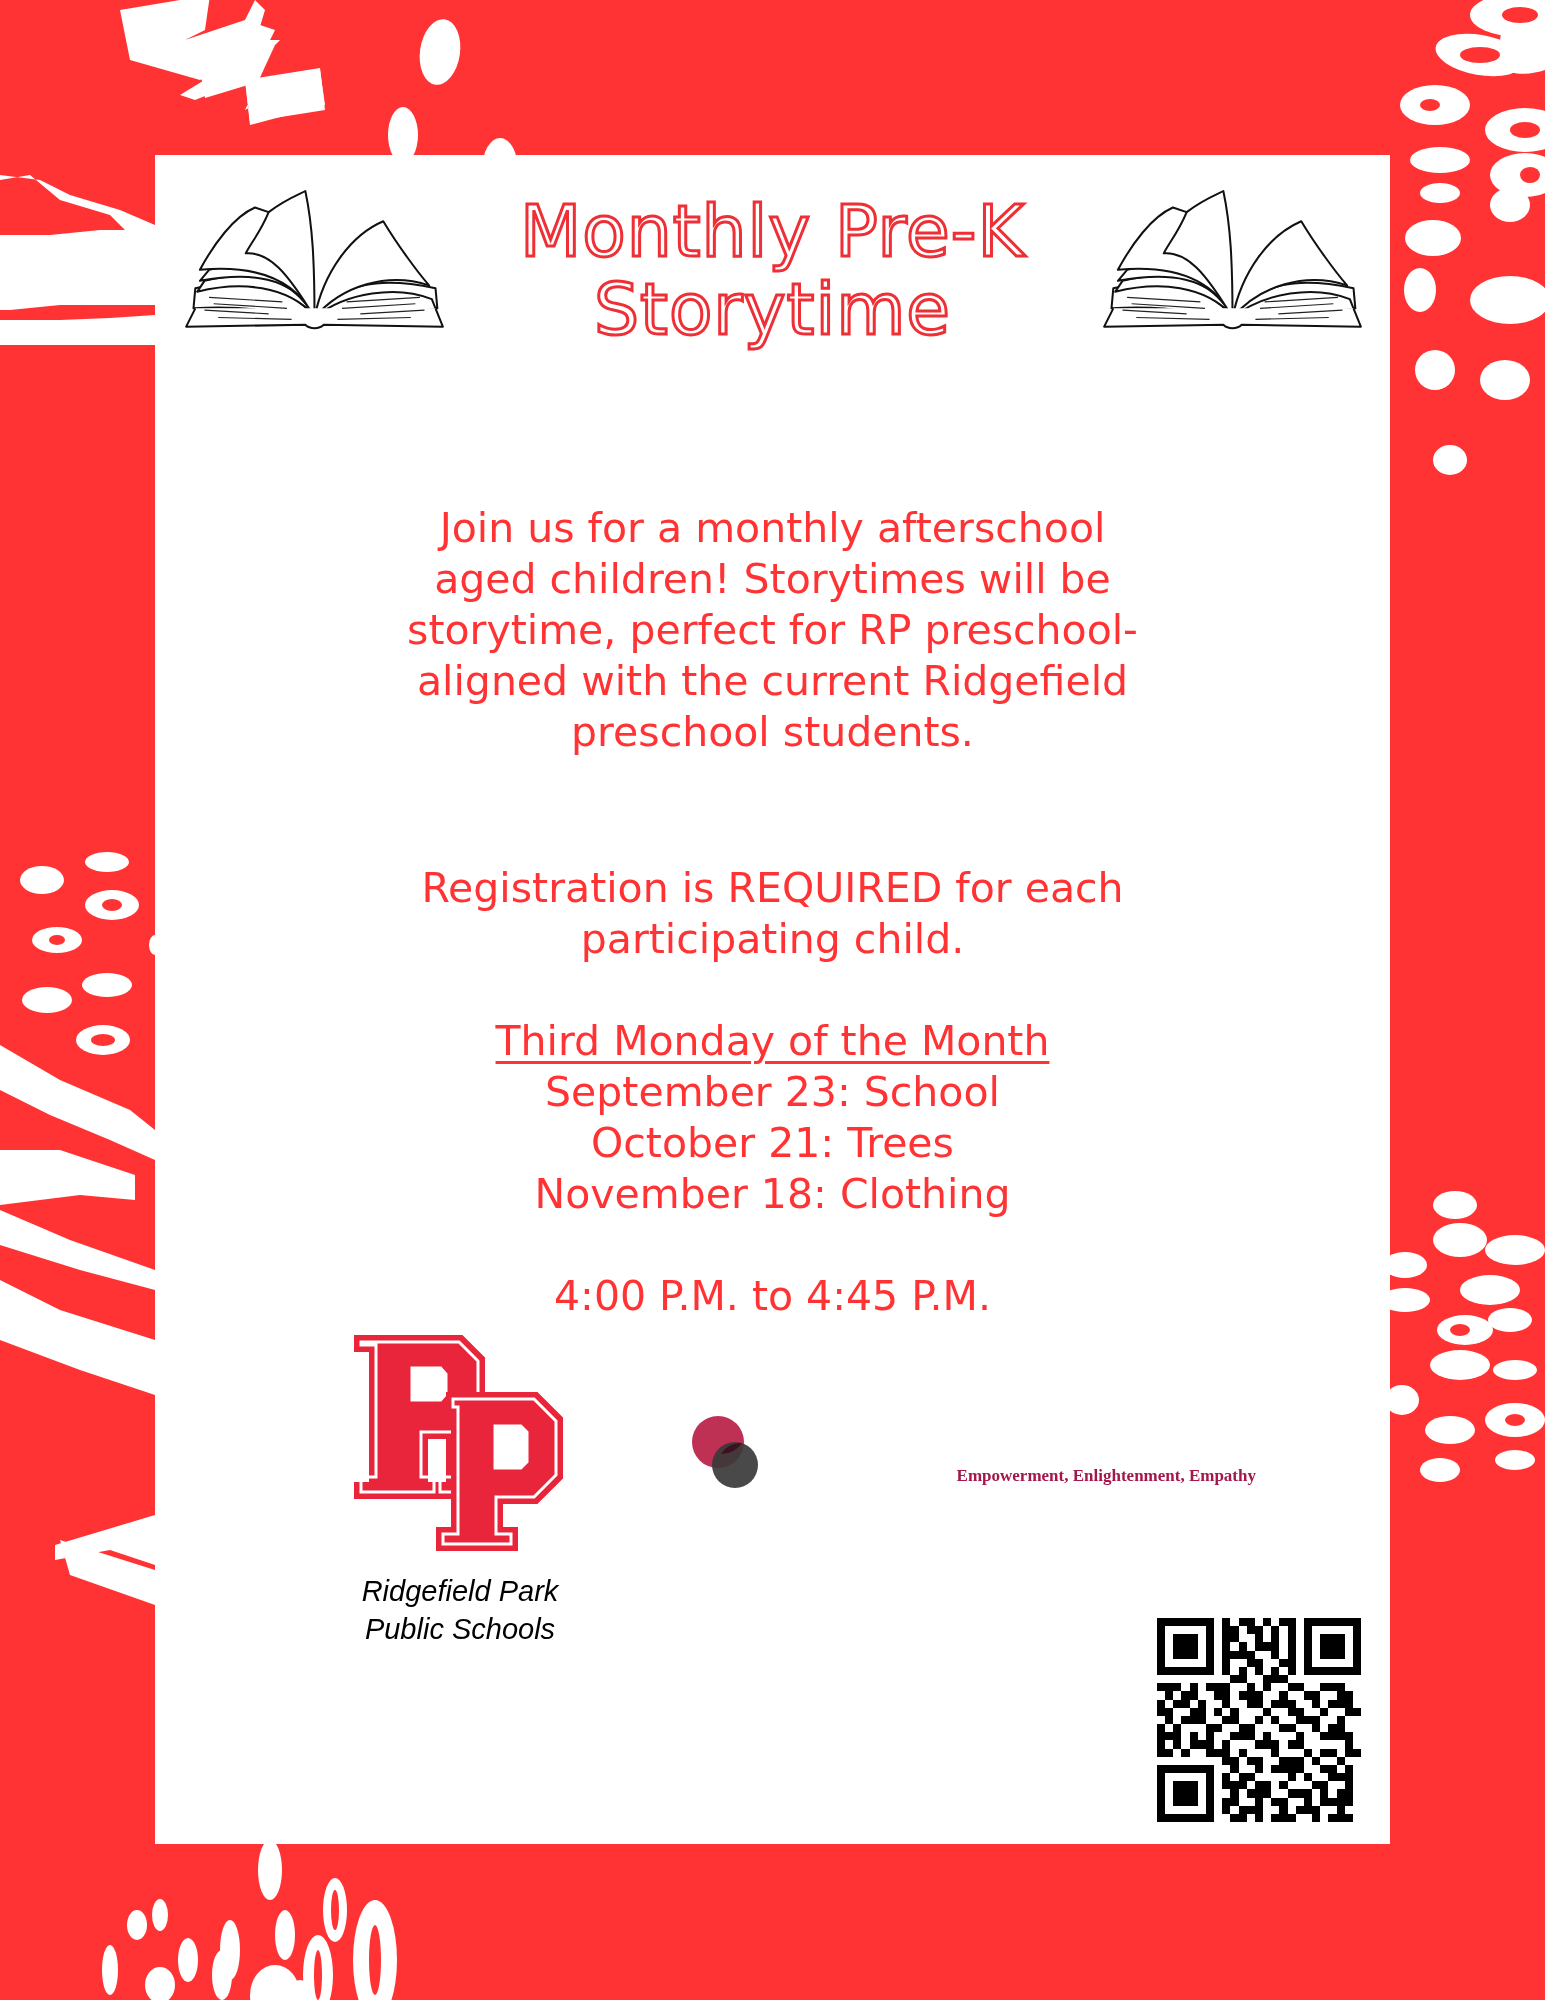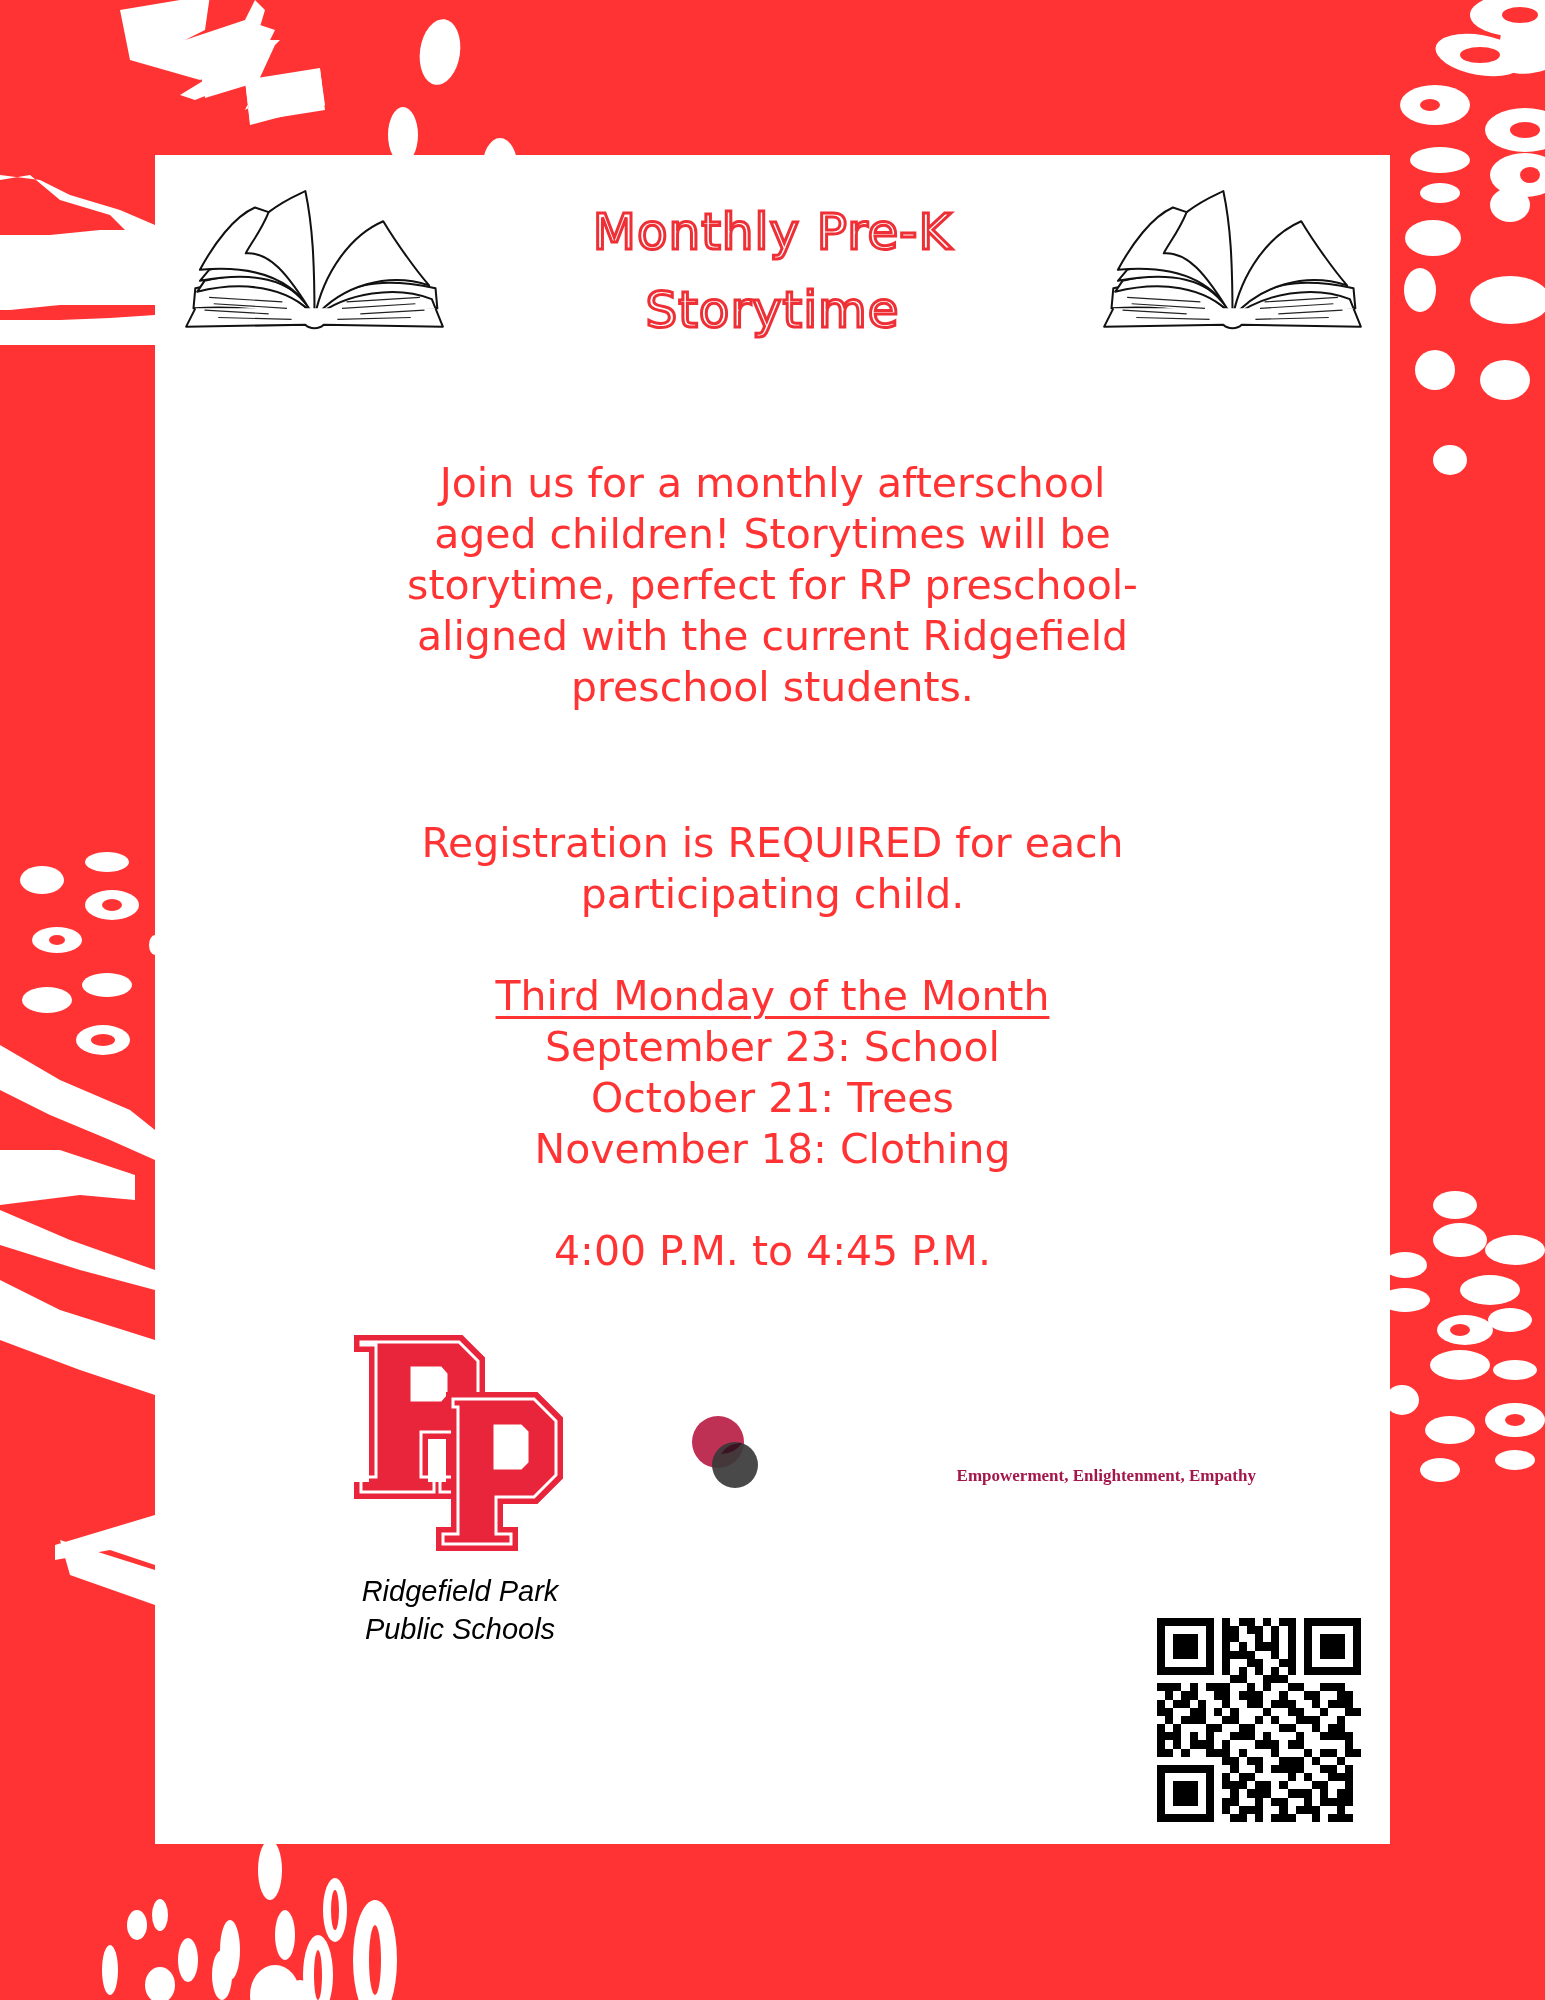--- a/index.html
+++ b/index.html
@@ -1,22 +1,22 @@
 <!DOCTYPE html>
 <html><head>
 <meta charset="utf-8">
 <style>
   html, body { margin:0; padding:0; }
   body { width:1545px; height:2000px; position:relative; overflow:hidden; background:#ff3333; font-family:"Liberation Sans", sans-serif; }
   .bg-deco { position:absolute; left:0; top:0; width:1545px; height:2000px; pointer-events:none; }
   .panel { position:absolute; left:155px; top:155px; width:1235px; height:1689px; background:#ffffff; }
   .book { position:absolute; }
-  .title { position:absolute; left:0; width:100%; text-align:center; color:#ff3b3b; font-family:"DejaVu Sans", sans-serif; font-size:50px; line-height:78px; letter-spacing:1px; }
+  .title { position:absolute; left:0; width:100%; text-align:center; color:#ff3b3b; font-family:"DejaVu Sans", sans-serif; font-size:71px; line-height:78px; letter-spacing:1px; }
   .title .ln { display:block; color:#fff; -webkit-text-stroke:3px #ee2f35; }
-  .body-text { position:absolute; left:0; width:100%; text-align:center; color:#ff3333; font-family:"DejaVu Sans", sans-serif; font-size:41px; line-height:51px; }
+  .body-text { position:absolute; left:0; width:100%; text-align:center; color:#ff3333; font-family:"DejaVu Sans", sans-serif; font-size:41px; line-height:51px;margin-top:45px; }
   .body-text .line { display:block; white-space:nowrap; }
   .u { text-decoration:underline; text-decoration-thickness:3px; text-underline-offset:6px; }
   .rp-logo { position:absolute; left:352px; top:1333px; width:215px; height:220px; }
   .rp-caption { position:absolute; left:300px; top:1572px; width:320px; text-align:center; color:#000000; font-family:"Liberation Sans", sans-serif; font-style:italic; font-size:29px; line-height:38px; }
   .lib-logo { position:absolute; left:688px; top:1410px; width:570px; height:90px; }
   .lib-name { position:absolute; left:67px; top:8px; color:#ffffff; font-family:"DejaVu Serif", serif; font-weight:bold; font-size:34px; letter-spacing:-0.5px; white-space:nowrap; }
   .lib-tag { position:absolute; right:2px; top:56px; color:#a3174a; font-family:"Liberation Serif", serif; font-weight:bold; font-size:17px; white-space:nowrap; }
   .qr { position:absolute; left:1157px; top:1618px; width:204px; height:204px; }
 </style>
 </head>

